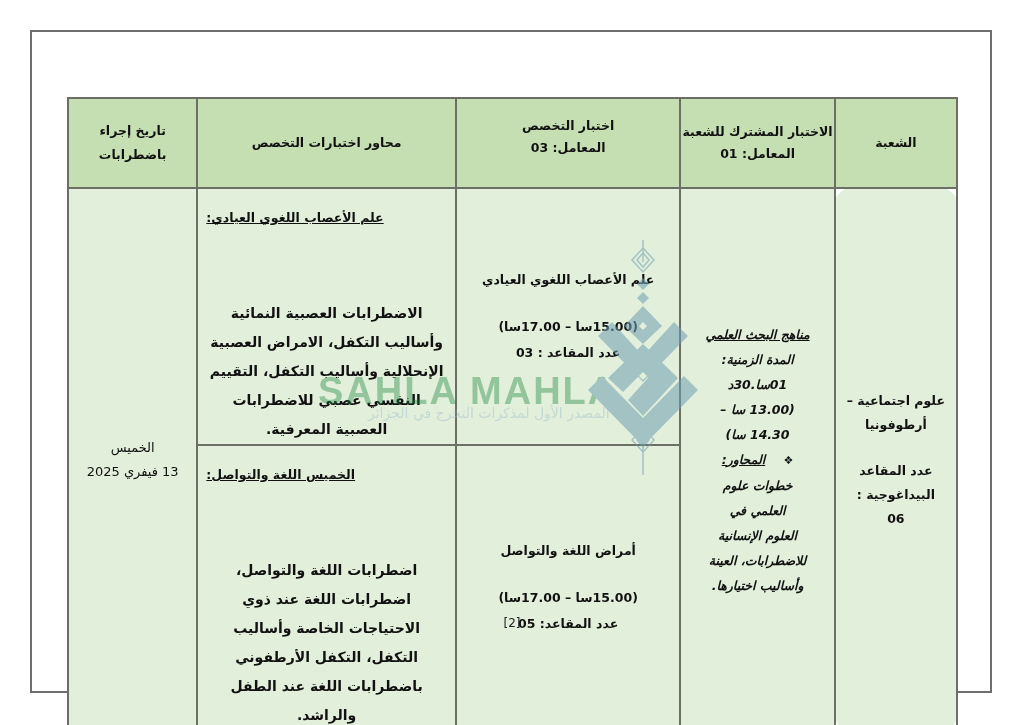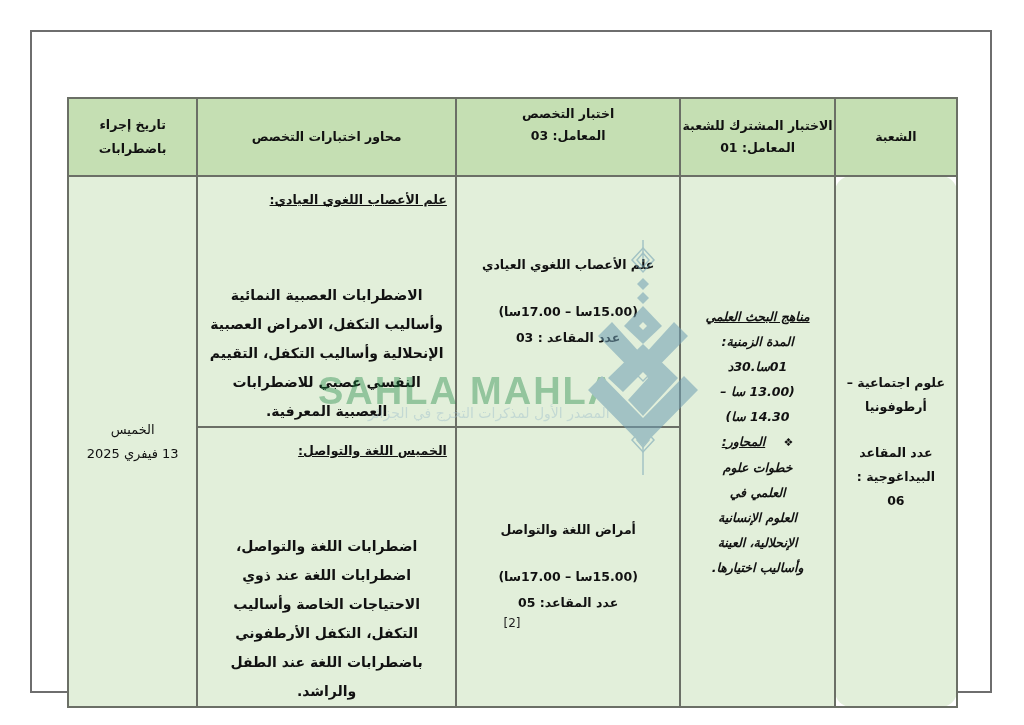--- a/index.html
+++ b/index.html
@@ -66,21 +66,21 @@
   .common-cell { text-align: right; padding: 0 22px !important; font-weight: bold; font-style: italic; }
   .common-cell .line { display: block; line-height: 25px; }
   .common-cell .u { text-decoration: underline; }
   .common-cell .bullet { display: inline-block; margin-left: 14px; font-size: 11px; }
 
   .spec-cell .title { display: block; font-weight: bold; }
   .spec-cell .gap { display: block; height: 22px; }
   .spec-cell .line { display: block; line-height: 26px; font-weight: bold; }
 
   .axes-cell { text-align: right; padding: 0 8px !important; vertical-align: top !important; }
-  .axes-cell .title { display: block; text-align: right; font-weight: bold; text-decoration: underline; line-height: 26px; margin-top: 10px; }
+  .axes-cell .title { display: block; text-align: left; font-weight: bold; text-decoration: underline; line-height: 26px; margin-top: 16px; }
   .axes-cell .gap { display: block; height: 20px; }
   .axes-cell .body { display: block; font-weight: bold; line-height: 29px; font-size: 14px; margin-top: 48px; }
 
   .date-cell { font-weight: normal; }
   .date-cell .line { display: block; line-height: 24px; font-size: 13px; }
 
   .page-number {
     position: absolute;
     left: 0;
     width: 1024px;
@@ -140,21 +140,21 @@
     <col class="col-axes">
     <col class="col-date">
   </colgroup>
   <thead>
     <tr>
       <th>الشعبة</th>
       <th>
         <span class="hdr-line">الاختبار المشترك للشعبة</span>
         <span class="hdr-line">المعامل: 01</span>
       </th>
-      <th style="vertical-align: top; padding-top: 4px; margin-left: 16px;">
+      <th style="vertical-align: top; padding-top: 16px; margin-left: 16px;">
         <span class="hdr-line">اختبار التخصص</span>
         <span class="hdr-line">المعامل: 03</span>
       </th>
       <th>محاور اختبارات التخصص</th>
       <th>تاريخ إجراء باضطرابات</th>
     </tr>
   </thead>
   <tbody>
     <tr style="height: 167px;">
       <td rowspan="2" class="branch-cell">
@@ -168,21 +168,21 @@
       <td rowspan="2" class="common-cell">
         <span class="line u">مناهج البحث العلمي</span>
         <span class="line">المدة الزمنية: 01سا.30د</span>
         <span class="line">(13.00 سا – 14.30 سا)</span>
         <span class="line">
           <span class="bullet">❖</span>
           <span class="u">المحاور:</span>
         </span>
         <span class="line">خطوات علوم العلمي في</span>
         <span class="line">العلوم الإنسانية</span>
-        <span class="line">الإنحلالية، العينة</span>
+        <span class="line">للاضطرابات، العينة</span>
         <span class="line">وأساليب اختيارها.</span>
       </td>
       <td class="spec-cell">
         <span class="title">علم الأعصاب اللغوي العيادي</span>
         <span class="gap"></span>
         <span class="line">(15.00سا – 17.00سا)</span>
         <span class="line">عدد المقاعد : 03</span>
       </td>
       <td class="axes-cell">
         <span class="title">علم الأعصاب اللغوي العيادي:</span>

